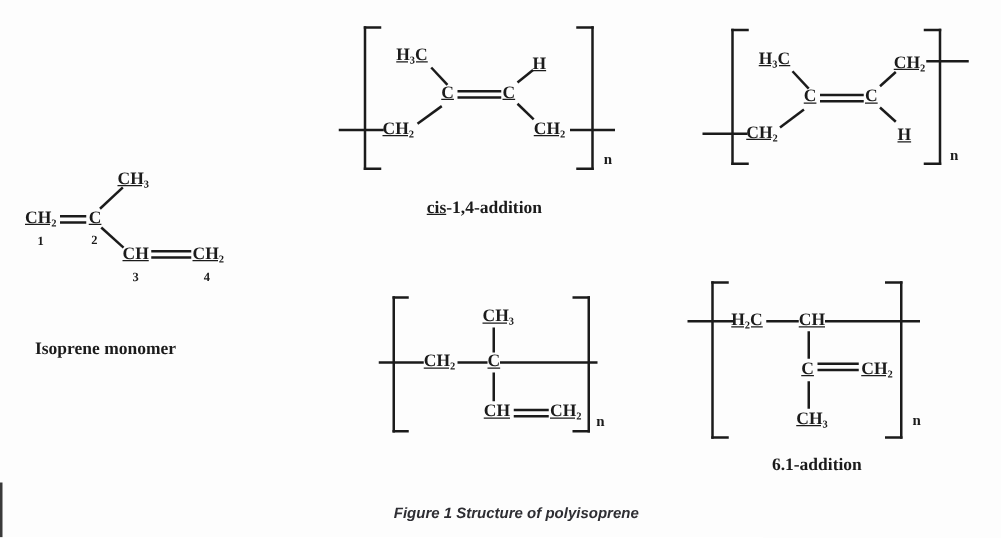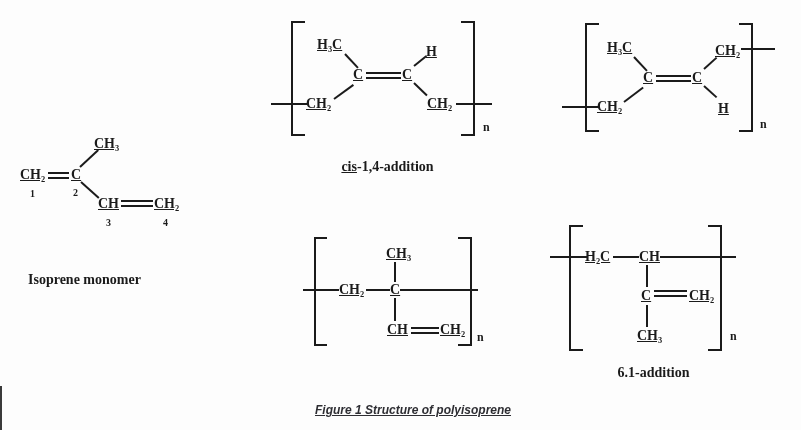--- a/index.html
+++ b/index.html
@@ -119,17 +119,17 @@
     <span class="atom" style="left:99px; top:70px;">C</span>
     <div class="hb" style="left:112px; top:72px; width:33px;"></div>
     <div class="hb" style="left:112px; top:77px; width:33px;"></div>
     <span class="atom" style="left:147px; top:70px;">CH₂</span>
     <div class="vb" style="left:104px; top:87px; height:22px;"></div>
     <span class="atom" style="left:95px; top:110px;">CH₃</span>
     <span class="nsub" style="left:188px; top:112px;">n</span>
     <div class="slabel" style="left:0px; top:147px; width:223px;">6.1-addition</div>
   </div>
 
-  <div class="caption" style="left:25px; top:403px; width:776px;text-decoration:underline;">Figure 1 Structure of polyisoprene</div>
+  <div class="caption" style="left:25px; top:403px; width:776px;">Figure 1 Structure of polyisoprene</div>
 
   <div class="edge-artifact" style="left:0px; top:386px; width:2px; height:44px;"></div>
 
 </div>
 
 </body></html>

